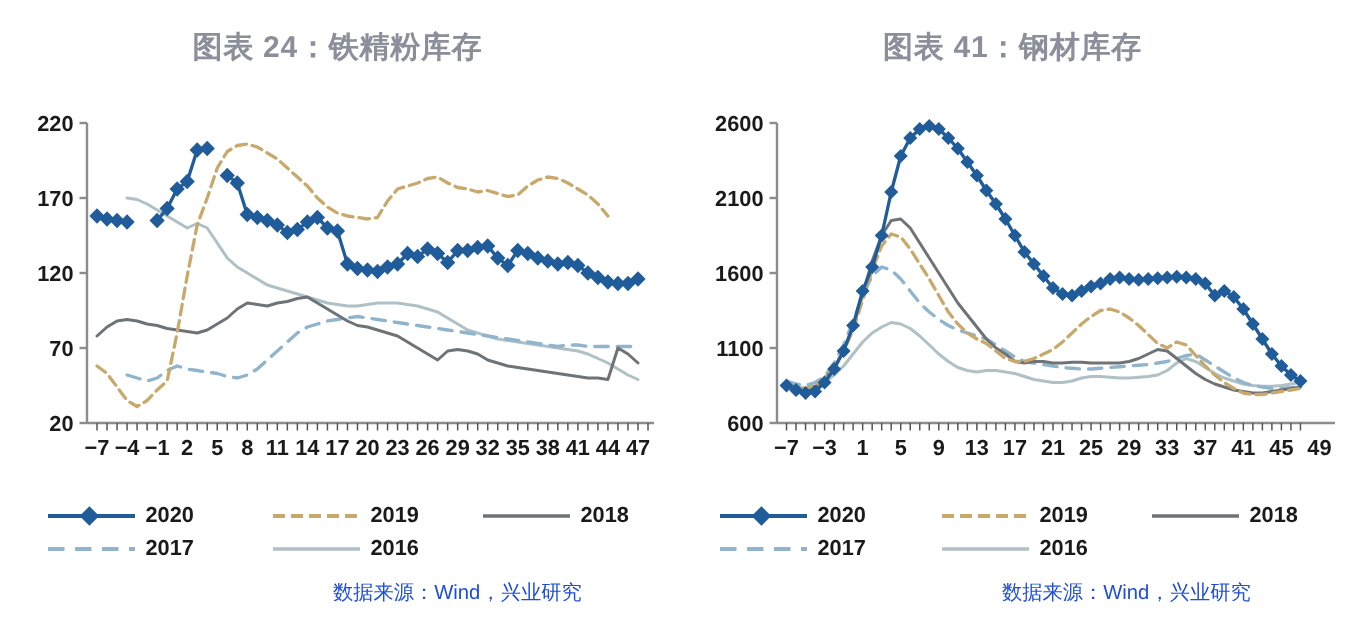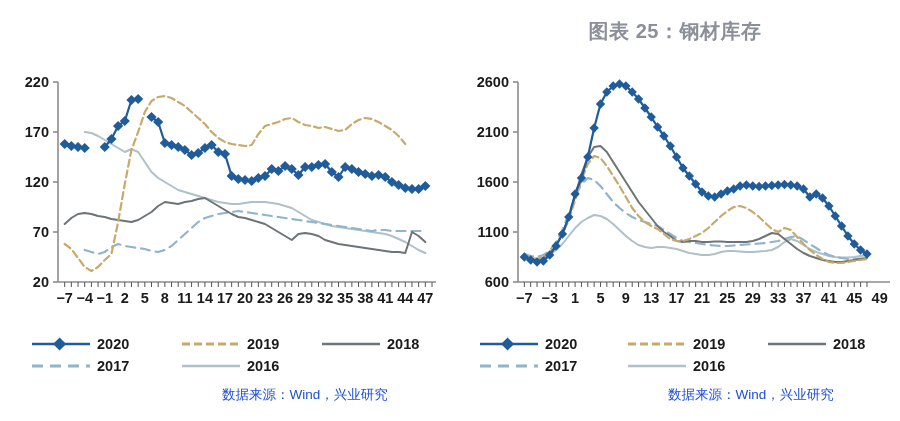--- a/index.html
+++ b/index.html
@@ -32,20 +32,21 @@
     white-space:nowrap;
   }
   .tick-text{font-size:14.5px;font-weight:bold;fill:#1a1a1a;font-family:"Liberation Sans", sans-serif;}
 </style>
 </head>
 <body>
 
 <div class="page">
 
   <div class="panel">
+    <div class="chart-title">图表 24：铁精粉库存</div>
     <div class="plot-wrap">
       <svg class="plot-svg" id="svg-24" width="450" height="260" viewBox="0 0 450 260">
           <line x1="58" y1="16" x2="58" y2="216" stroke="#8C8C8C" stroke-width="1.6"></line>
           <line x1="58" y1="216" x2="436" y2="216" stroke="#8C8C8C" stroke-width="1.6"></line>
           <line x1="53" y1="216" x2="58" y2="216" stroke="#8C8C8C" stroke-width="1.6"></line>
           <text x="49" y="221" text-anchor="end" class="tick-text">20</text>
           <line x1="53" y1="166" x2="58" y2="166" stroke="#8C8C8C" stroke-width="1.6"></line>
           <text x="49" y="171" text-anchor="end" class="tick-text">70</text>
           <line x1="53" y1="116" x2="58" y2="116" stroke="#8C8C8C" stroke-width="1.6"></line>
           <text x="49" y="121" text-anchor="end" class="tick-text">120</text>
@@ -235,21 +236,21 @@
           </span>
           <span>2016</span>
         </div>
       </div>
     </div>
 
     <div class="src" style="left:222px;top:386px;">数据来源：Wind，兴业研究</div>
   </div>
 
   <div class="panel">
-    <div class="chart-title">图表 25：钢材库存</div>
+    <div class="chart-title">图表 41：钢材库存</div>
     <div class="plot-wrap">
       <svg class="plot-svg" id="svg-25" width="450" height="260" viewBox="0 0 450 260">
           <line x1="68" y1="16" x2="68" y2="216" stroke="#8C8C8C" stroke-width="1.6"></line>
           <line x1="68" y1="216" x2="440" y2="216" stroke="#8C8C8C" stroke-width="1.6"></line>
           <line x1="63" y1="216" x2="68" y2="216" stroke="#8C8C8C" stroke-width="1.6"></line>
           <text x="59" y="221" text-anchor="end" class="tick-text">600</text>
           <line x1="63" y1="166" x2="68" y2="166" stroke="#8C8C8C" stroke-width="1.6"></line>
           <text x="59" y="171" text-anchor="end" class="tick-text">1100</text>
           <line x1="63" y1="116" x2="68" y2="116" stroke="#8C8C8C" stroke-width="1.6"></line>
           <text x="59" y="121" text-anchor="end" class="tick-text">1600</text>

